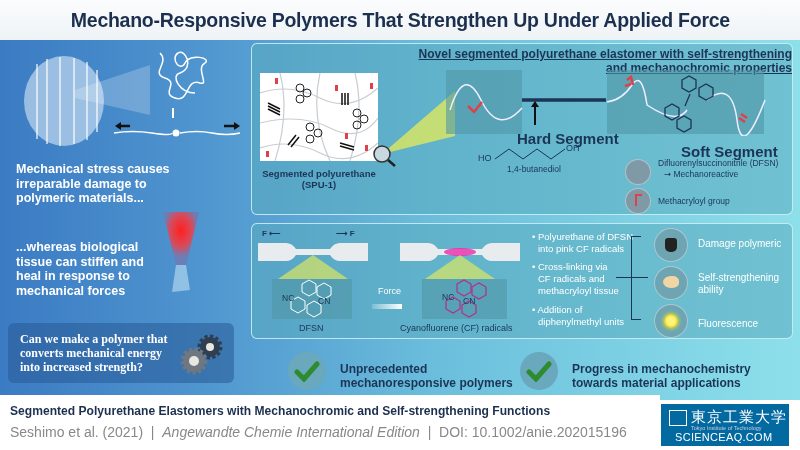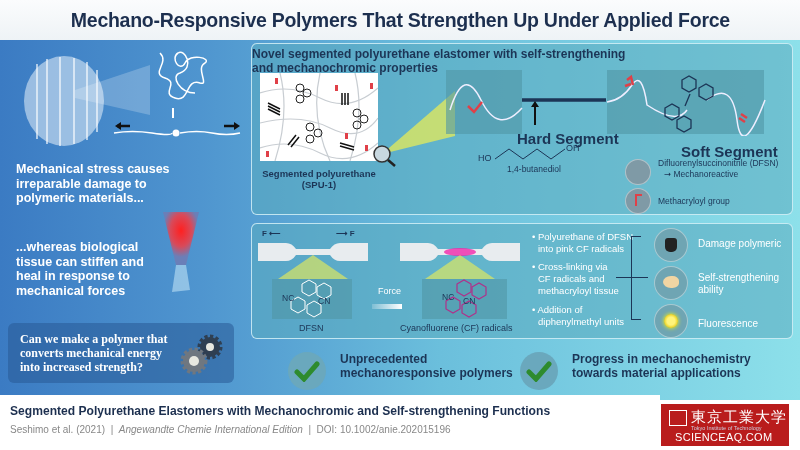--- a/index.html
+++ b/index.html
@@ -4,34 +4,34 @@
 <style>
   * { box-sizing: border-box; margin: 0; padding: 0; }
   body { width: 800px; height: 450px; overflow: hidden; background: #fff; font-family: "Liberation Sans", sans-serif; position: relative; }
   .title-bar { position: absolute; left: 0; top: 0; width: 800px; height: 40px; background: linear-gradient(#fbfcfd, #eef3f6); display: flex; align-items: center; justify-content: center; }
   .title-bar h1 { font-family: "Liberation Sans", sans-serif; font-size: 21px; font-weight: bold; color: #1c2f4f; letter-spacing: -0.3px; transform: scaleX(0.93); white-space: nowrap; }
   .main { position: absolute; left: 0; top: 40px; width: 800px; height: 360px; background: linear-gradient(90deg, #3b7bc3 0%, #4f95cf 25%, #6bbfdc 55%, #8de0ea 100%); overflow: hidden; }
   .left-text { position: absolute; color: #fff; font-weight: bold; font-size: 12.5px; line-height: 14.5px; }
   .question-box { position: absolute; left: 8px; top: 283px; width: 226px; height: 60px; background: rgba(40,90,150,0.55); border-radius: 6px; }
   .question-box p { position: absolute; left: 12px; top: 9px; color: #fff; font-weight: bold; font-size: 12px; line-height: 14px; width: 160px; font-family: Liberation Serif, serif; }
   .top-panel { position: absolute; left: 251px; top: 3px; width: 542px; height: 172px; background: rgba(90,170,190,0.55); border: 1.5px solid rgba(220,245,250,0.8); border-radius: 6px; }
-  .top-panel .heading { position: absolute; left: 0; width: 100%; top: 3px; text-align: left; font-weight: bold; font-size: 12px; line-height: 14px; color: #1c3556; }
+  .top-panel .heading { position: absolute; left: 0; width: 100%; top: 3px; text-align: right; font-weight: bold; font-size: 12px; line-height: 14px; color: #1c3556; text-decoration: underline; }
   .bottom-panel { position: absolute; left: 251px; top: 183px; width: 542px; height: 116px; background: rgba(90,170,190,0.55); border: 1.5px solid rgba(220,245,250,0.8); border-radius: 6px; }
   .sm { font-size: 9px; color: #1c3556; position: absolute; }
   .smw { font-size: 9.5px; color: #fff; position: absolute; }
   .bold-dark { font-weight: bold; font-size: 15px; color: #1c3556; position: absolute; padding-left: 24px; }
   .bullet { position: absolute; font-size: 9.5px; line-height: 12px; color: #fff; }
-  .benefit { position: absolute; display: flex; align-items: flex-start; }
+  .benefit { position: absolute; display: flex; align-items: flex-end; }
   .check-circle { width: 38px; height: 38px; border-radius: 50%; background: #6aa8bd; display: flex; align-items: center; justify-content: center; }
   .benefit-text { margin-left: 14px; font-weight: bold; font-size: 12px; line-height: 14px; color: #1c3556; }
   .footer { position: absolute; left: 0; top: 395px; width: 660px; height: 50px; background: #fff; }
   .footer .ftitle { position: absolute; left: 10px; top: 8px; font-size: 13px; font-weight: bold; color: #1c2f4f; transform: scaleX(0.93); transform-origin: left; white-space: nowrap; }
-  .footer .fcite { position: absolute; left: 10px; top: 29px; font-size: 10px; color: #888; white-space: nowrap; }
+  .footer .fcite { position: absolute; left: 10px; top: 29px; font-size: 14px; color: #888; white-space: nowrap; }
   .footer .fcite i { font-style: italic; }
-  .logo { position: absolute; left: 661px; top: 404px; width: 128px; height: 42px; background: #b91c1c; color: #fff; }
+  .logo { position: absolute; left: 661px; top: 404px; width: 128px; height: 42px; background: #0369a1; color: #fff; }
   .logo .kanji { position: absolute; left: 30px; top: 4px; font-size: 15px; letter-spacing: 1px; }
   .logo .eng { position: absolute; left: 30px; top: 21px; font-size: 5.5px; color: #ccd; }
   .logo .wm { position: absolute; left: 14px; top: 27px; font-size: 11px; letter-spacing: 0.3px; }
   .logo .emblem { position: absolute; left: 8px; top: 6px; width: 18px; height: 16px; border: 1.5px solid #fff; }
   .icon-circle { position: absolute; width: 40px; height: 40px; border-radius: 50%; background: #6fa5b3; border: 1px solid rgba(255,255,255,0.4); }
   .feature-label { position: absolute; font-size: 10px; line-height: 12px; color: #fff; }
 </style>
 </head>
 <body>
 

